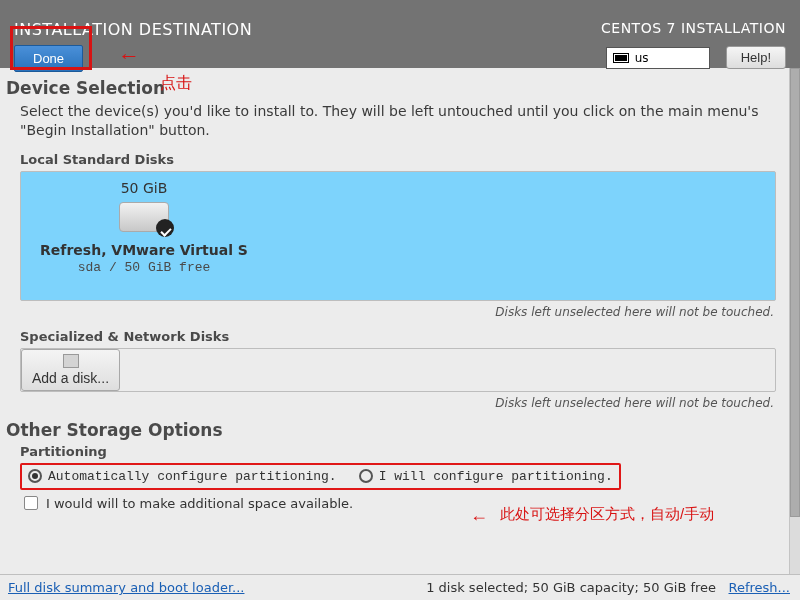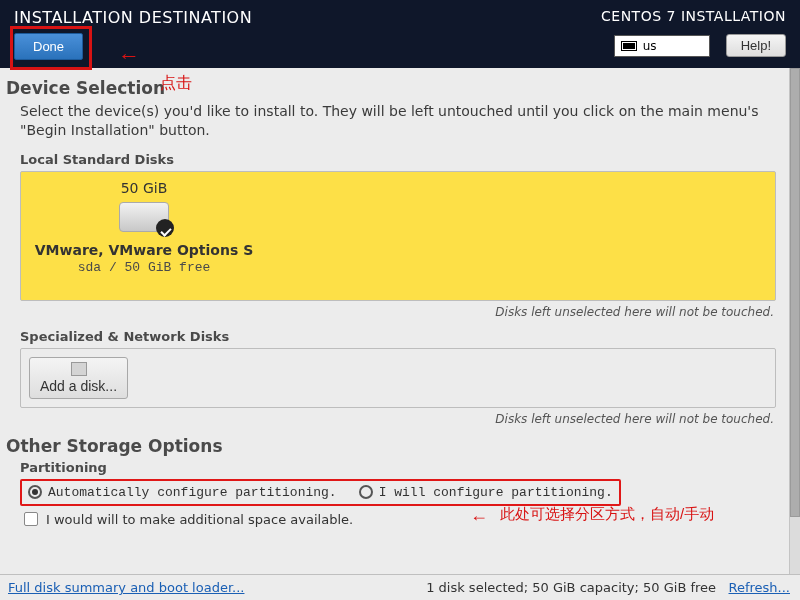--- a/index.html
+++ b/index.html
@@ -5,26 +5,26 @@
     * { box-sizing: border-box; margin: 0; padding: 0; }
     body {
       width: 800px;
       height: 600px;
       font-family: "DejaVu Sans", "Liberation Sans", sans-serif;
       background: #ececec;
       overflow: hidden;
       position: relative;
     }
     .header {
-      background: #0f172a;
+      background: #737373;
       color: #fff;
       height: 68px;
       display: flex;
       justify-content: space-between;
-      padding: 8px 14px 6px 14px;
+      padding: 20px 14px 6px 14px;
     }
     .header-left { position: relative; }
     .header-title {
       font-size: 16px;
       letter-spacing: 0.5px;
       margin-bottom: 6px;
     }
     .done-button {
       background: linear-gradient(#4a90d9, #2a72bb);
       border: 1px solid #1c5a9a;
@@ -43,21 +43,21 @@
     .header-controls { display: flex; justify-content: flex-end; gap: 16px; align-items: center; }
     .keyboard-box {
       background: #fff;
       color: #000;
       border: 1px solid #555;
       padding: 2px 28px 2px 6px;
       font-size: 12px;
       display: flex;
       align-items: center;
       gap: 6px;
-      width: 96px;
+      width: 104px;
       height: 22px;
     }
     .kb-icon { width: 16px; height: 10px; background: #000; display: inline-block; position: relative; }
     .kb-icon::after { content: ''; position: absolute; inset: 1px; border: 1px solid #fff; }
     .help-button {
       background: linear-gradient(#f5f5f5,#ddd);
       border: 1px solid #999;
       color: #333;
       padding: 3px 14px;
       border-radius: 3px;
@@ -82,21 +82,21 @@
       line-height: 1.35;
     }
     .subhead {
       font-size: 13px;
       font-weight: bold;
       color: #4a4a4a;
       margin: 0 0 4px 14px;
     }
     .disk-box {
       border: 1px solid #bdbdbd;
-      background: #fde047;
+      background: #7dd3fc;
       margin: 0 10px 2px 14px;
       padding: 8px 8px 10px 8px;
       border-radius: 2px;
       height: 130px;
     }
     .disk-item { width: 230px; text-align: center; }
     .disk-size { font-size: 14px; color: #333; margin-bottom: 4px; }
     .disk-icon {
       width: 50px; height: 30px;
       background: linear-gradient(#f2f2f2,#c8c8c8);
@@ -124,21 +124,20 @@
       text-align: right;
       font-size: 12px;
       font-style: italic;
       color: #555;
       margin: 4px 12px 10px 0;
     }
     .add-disk-box {
       border: 1px solid #bdbdbd;
       background: #ececec;
       margin: 0 10px 2px 14px;
-      padding: 8px;
       border-radius: 2px;
     }
     .add-disk-btn {
       background: linear-gradient(#f4f4f4,#dedede);
       border: 1px solid #a8a8a8;
       border-radius: 3px;
       padding: 4px 10px;
       font-size: 14px;
       color: #333;
       display: inline-flex;
@@ -225,21 +224,21 @@
   <div class="section-h1">Device Selection</div>
   <div class="desc">Select the device(s) you'd like to install to.  They will be left untouched until you click on the main menu's "Begin Installation" button.</div>
 
   <div class="subhead">Local Standard Disks</div>
   <div class="disk-box">
     <div class="disk-item">
       <div class="disk-size">50 GiB</div>
       <div class="disk-icon">
           <span class="disk-check"></span>
         </div>
-      <div class="disk-name">VMware, VMware Options S</div>
+      <div class="disk-name">Refresh, VMware Virtual S</div>
       <div class="disk-sub">sda     /     50 GiB free</div>
     </div>
   </div>
   <div class="hint-right">Disks left unselected here will not be touched.</div>
 
   <div class="subhead">Specialized &amp; Network Disks</div>
   <div class="add-disk-box">
     <button class="add-disk-btn">
       <span class="add-disk-icon"></span>
       <span>Add a disk...</span>

